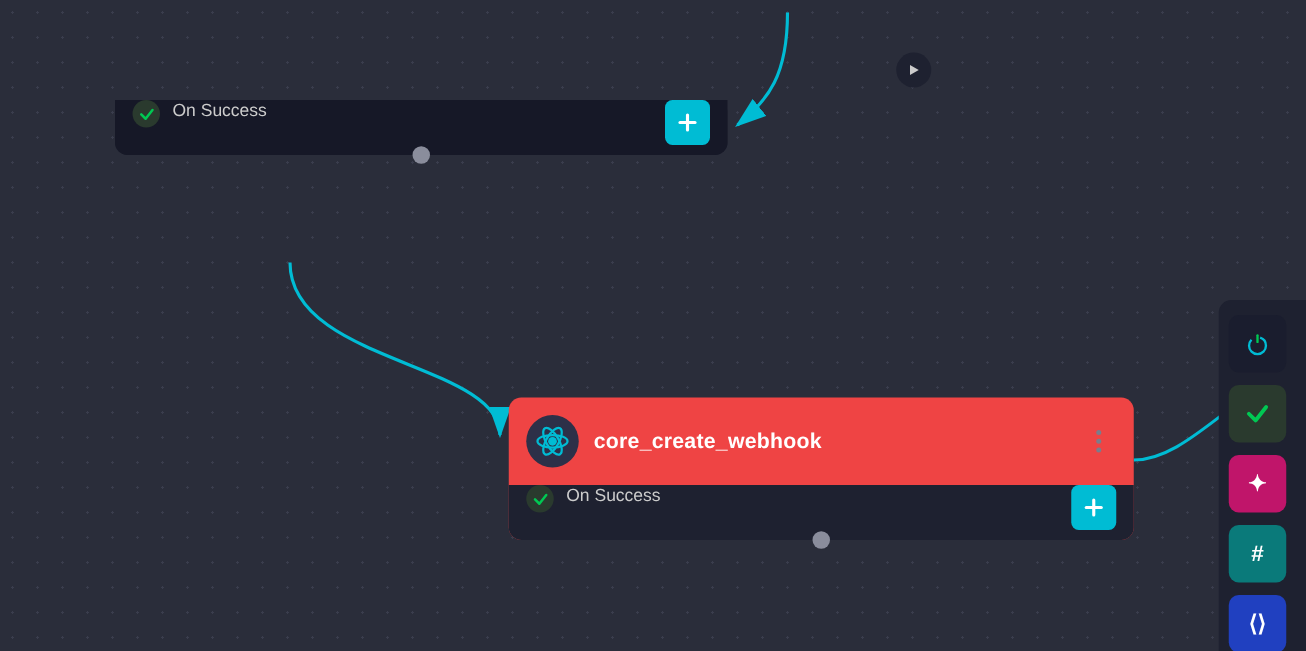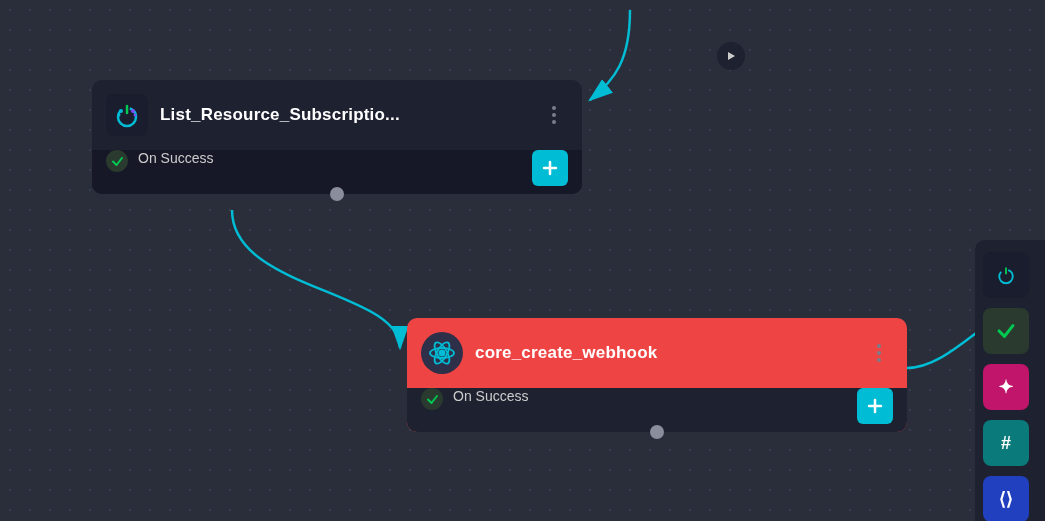--- a/index.html
+++ b/index.html
@@ -269,43 +269,20 @@
     <path d="M 907 368 C 950 368, 990 310, 1020 310" stroke="#00bcd4" stroke-width="2.5" fill="none" marker-end="url(#arrowhead-teal)"></path>
   </svg>
 
   <div class="play-button">
     <svg width="12" height="12" viewBox="0 0 12 12">
       <polygon points="3,2 10,6 3,10" fill="#cccccc"></polygon>
     </svg>
   </div>
 
   <div class="node node-1">
-    <div class="node-header">
-      <div class="node-icon-nerdio">
-
-        <svg width="32" height="32" viewBox="0 0 32 32">
-
-          <circle cx="16" cy="18" r="9" stroke="#00bcd4" stroke-width="2.5" fill="none" stroke-dasharray="40 10" stroke-dashoffset="5"></circle>
-
-          <line x1="16" y1="7" x2="16" y2="14" stroke="#00c853" stroke-width="2.5" stroke-linecap="round"></line>
-
-          <circle cx="10" cy="12" r="2" fill="#00bcd4"></circle>
-          <circle cx="8" cy="16" r="1.5" fill="#00bcd4"></circle>
-
-          <circle cx="22" cy="12" r="2" fill="#7c4dff"></circle>
-          <circle cx="24" cy="16" r="1.5" fill="#7c4dff"></circle>
-        </svg>
-      </div>
-      <span class="node-title">List_Resource_Subscriptio...</span>
-      <div class="node-menu">
-        <span></span>
-        <span></span>
-        <span></span>
-      </div>
-    </div>
     <div class="node-footer">
       <div class="success-check">
         <svg viewBox="0 0 13 13">
           <polyline points="2,6.5 5.5,10 11,3" stroke="#00c853" stroke-width="2" fill="none" stroke-linecap="round" stroke-linejoin="round"></polyline>
         </svg>
       </div>
       <span class="success-label">On Success</span>
       <div class="add-button">
         <svg viewBox="0 0 18 18">
           <line x1="9" y1="3" x2="9" y2="15" stroke="white" stroke-width="2.5" stroke-linecap="round"></line>

